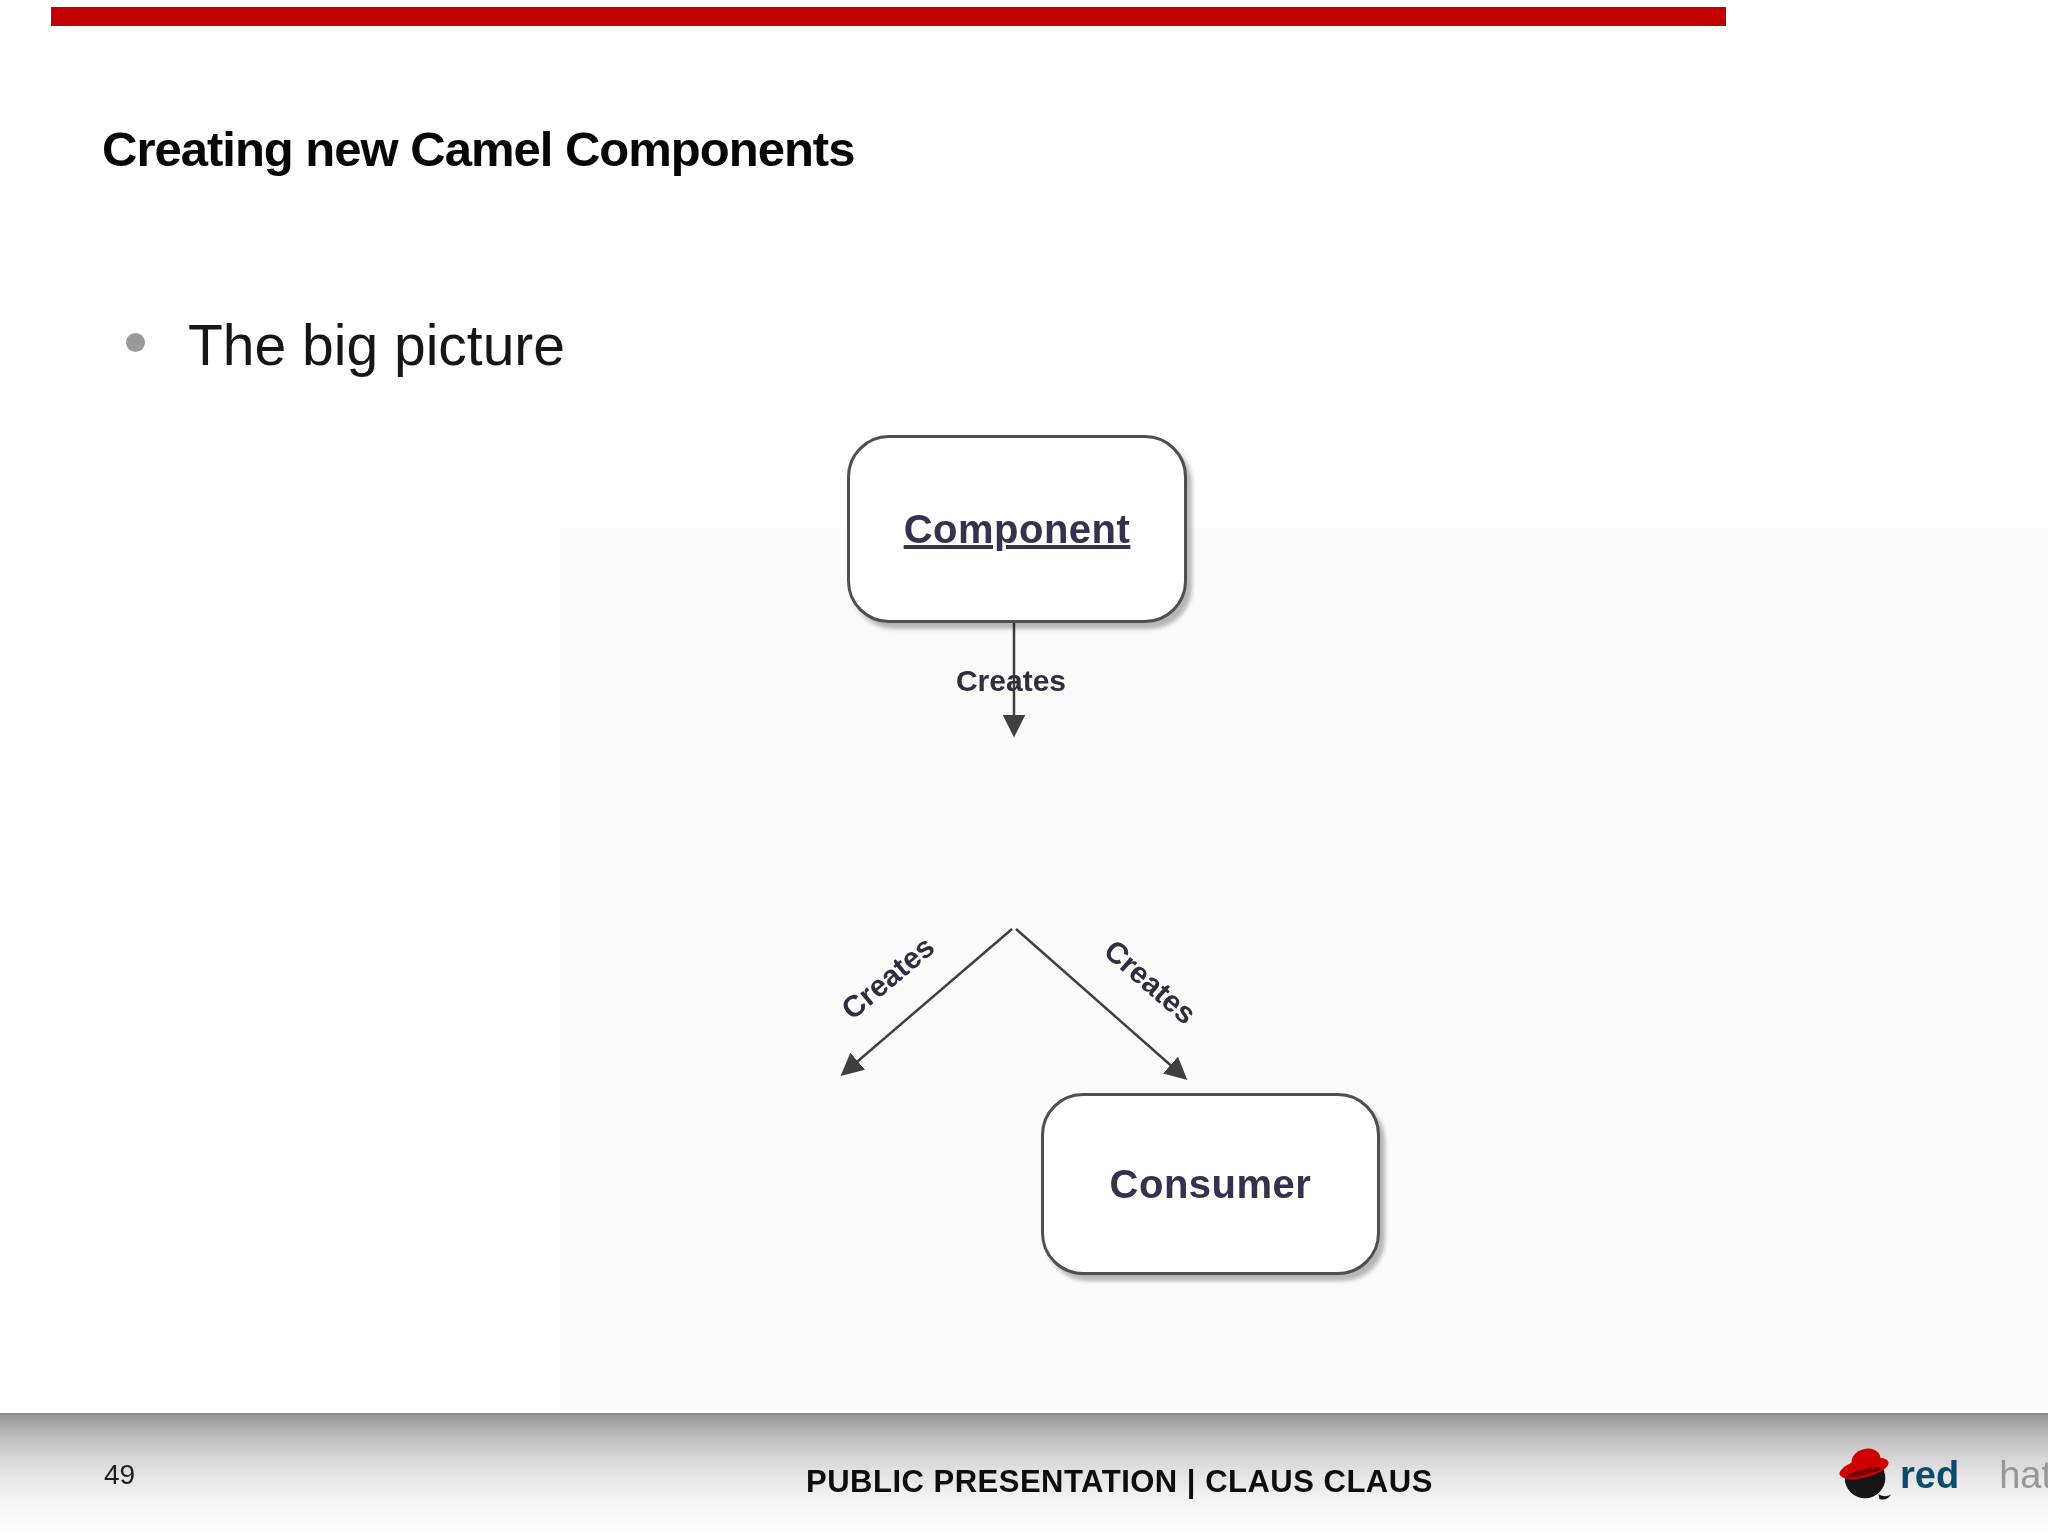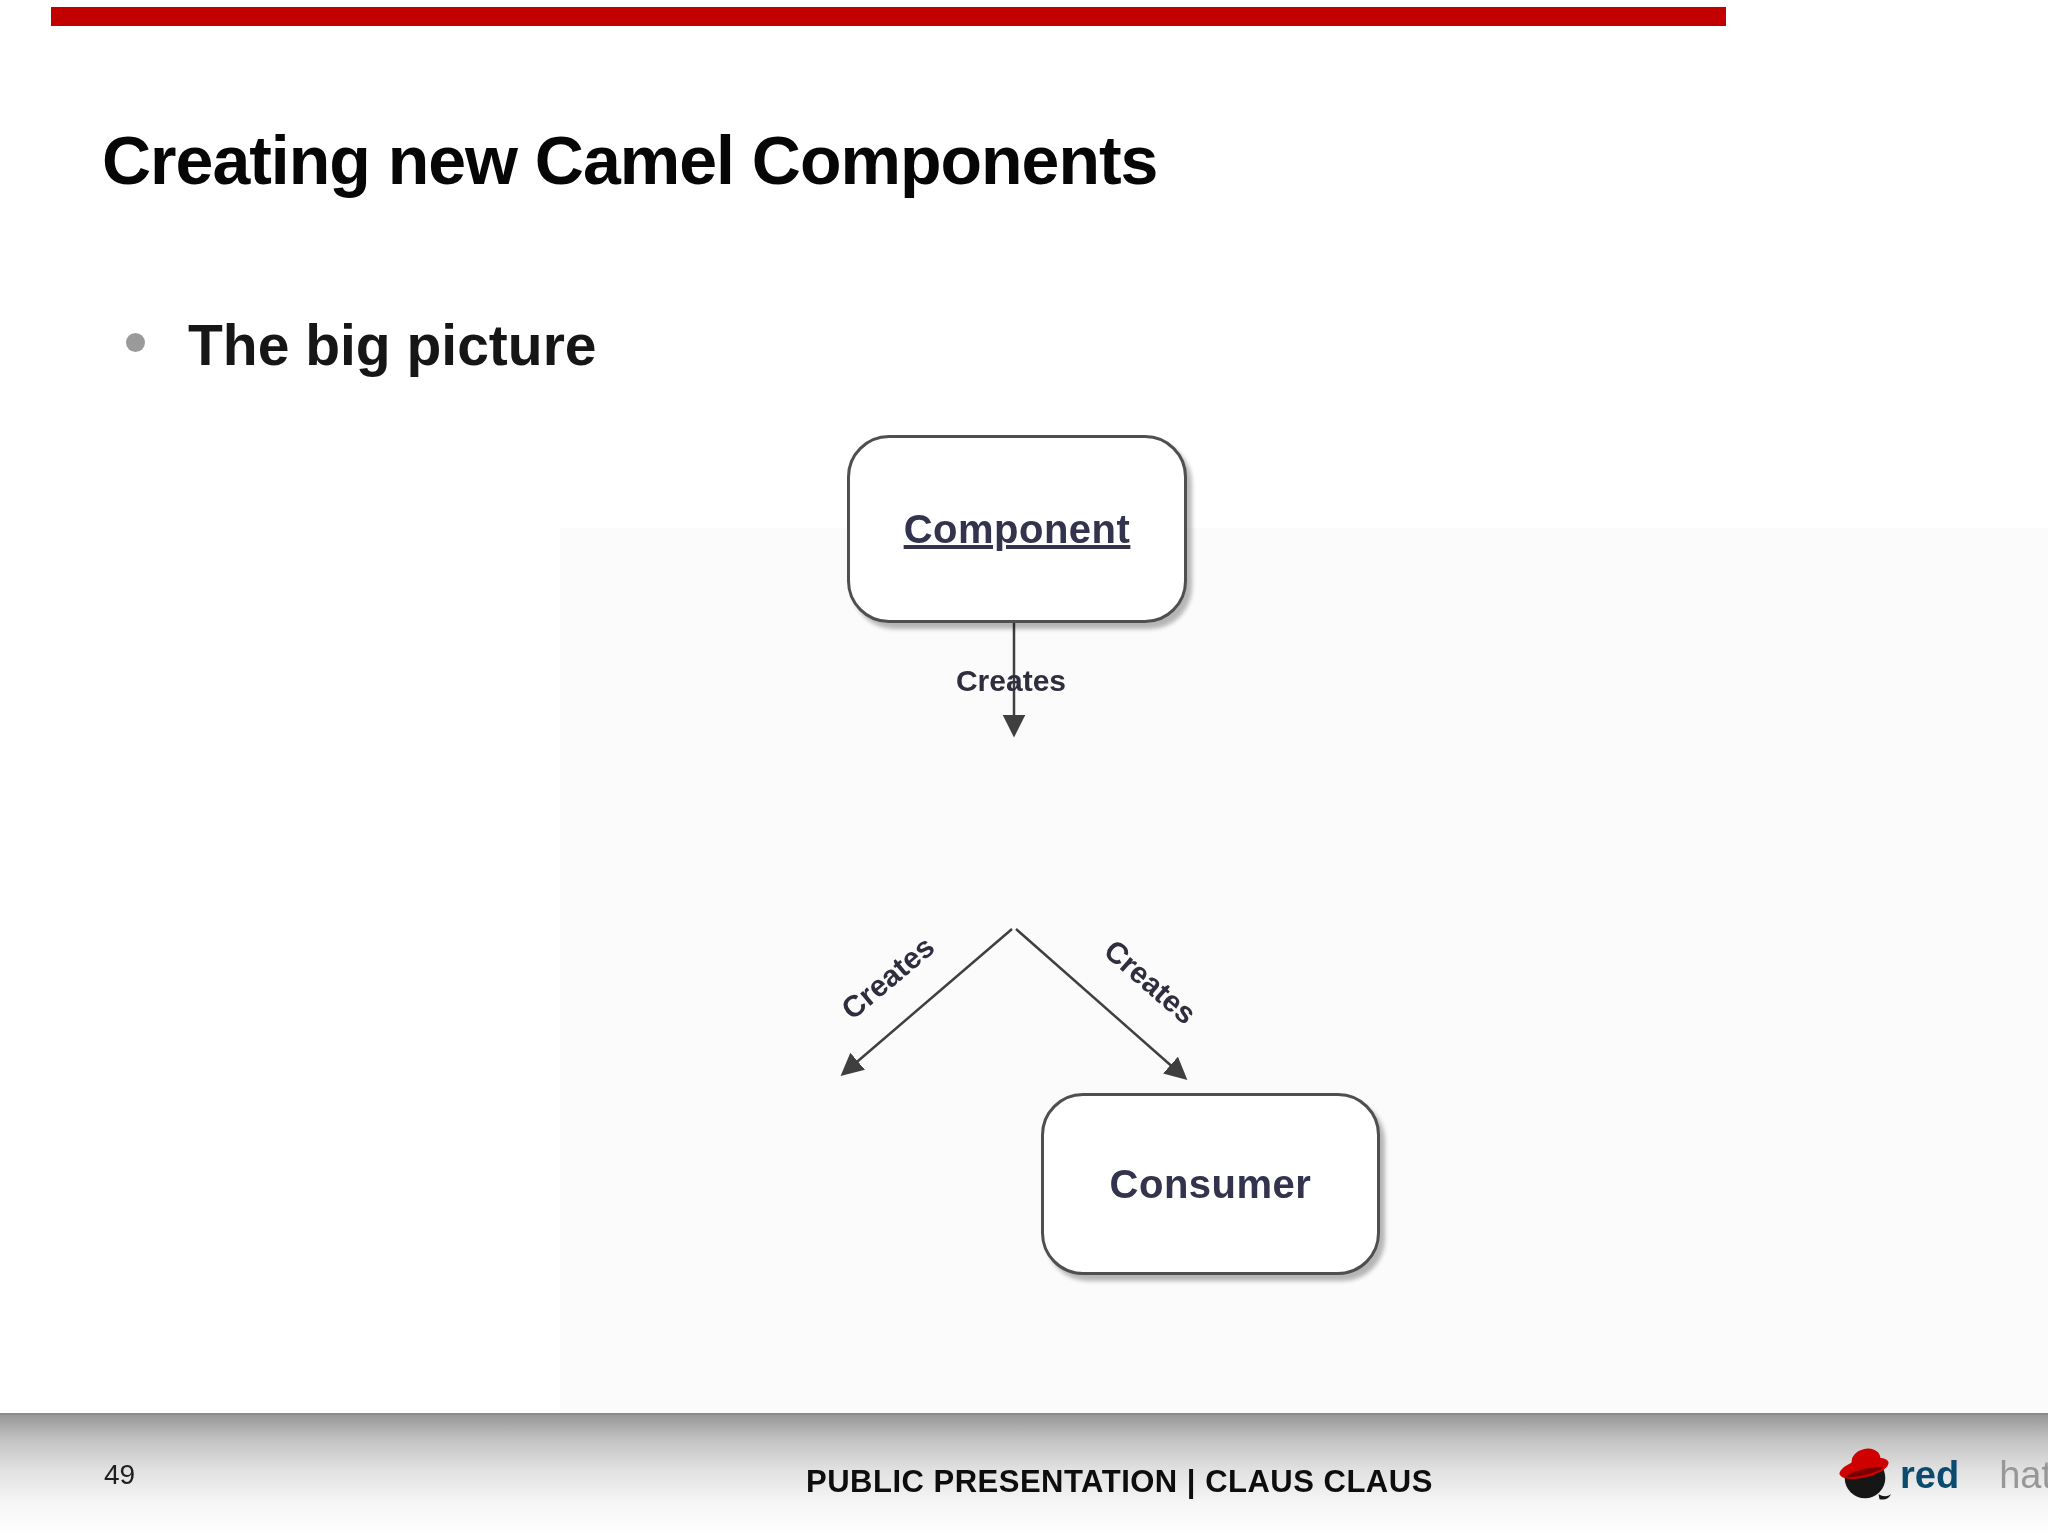--- a/index.html
+++ b/index.html
@@ -1,26 +1,26 @@
 <!DOCTYPE html>
 <html><head>
 <meta charset="utf-8">
 <style>
   html,body{margin:0;padding:0;background:#ffffff;}
   .slide{position:relative;width:2048px;height:1535px;background:#ffffff;overflow:hidden;
          font-family:"Liberation Sans", sans-serif;}
 
   .accent-bar{position:absolute;left:51px;top:7px;width:1675px;height:19px;background:#c20000;}
 
-  .title{position:absolute;left:102px;top:121px;font-size:68px;font-weight:bold;
+  .title{position:absolute;left:102px;top:121px;font-size:49px;font-weight:bold;
          color:#060606;letter-spacing:-1px;white-space:nowrap;}
 
   .bullet-dot{position:absolute;left:126px;top:333px;width:19px;height:19px;border-radius:50%;
               background:#9a9a9a;}
-  .bullet-text{position:absolute;left:188px;top:312px;font-size:57px;color:#161616;white-space:nowrap;font-weight:bold;}
+  .bullet-text{position:absolute;left:188px;top:312px;font-size:57px;color:#161616;white-space:nowrap;}
 
   .diagram-bg{position:absolute;left:560px;top:528px;width:1488px;height:885px;background:#fbfbfb;}
 
   .edges-svg{position:absolute;left:0;top:0;width:2048px;height:1535px;}
 
   .node{position:absolute;background:#ffffff;border:3px solid #4f4f4f;border-radius:42px;
         box-shadow:5px 6px 4px rgba(0,0,0,0.28);display:flex;align-items:center;justify-content:center;
         font-size:40px;font-weight:600;color:#33334d;letter-spacing:0.5px;}
   .node-component{left:847px;top:435px;width:334px;height:182px;text-decoration:underline;}
   .node-endpoint{left:847px;top:747px;width:334px;height:181px;}

